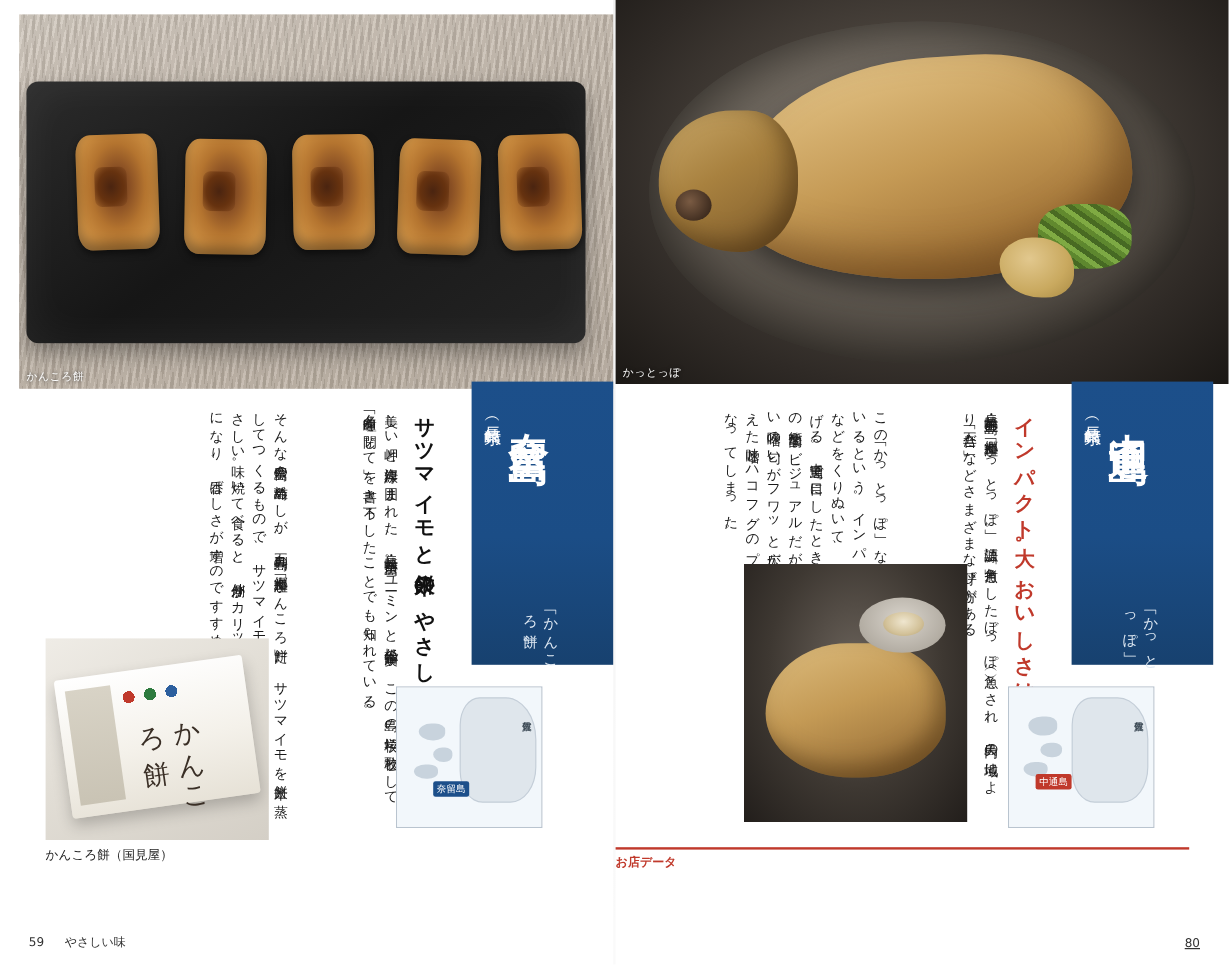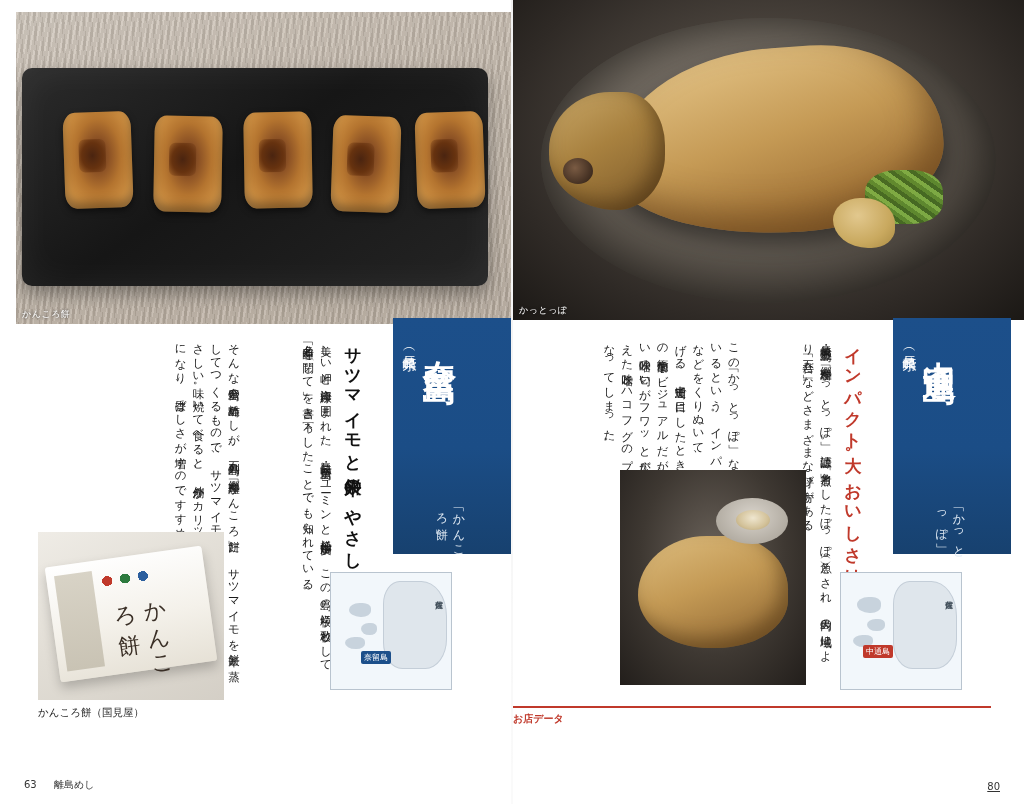--- a/index.html
+++ b/index.html
@@ -372,22 +372,22 @@
     <div class="sea"></div>
     <div class="mainland"></div>
     <div class="pref-label">佐賀県</div>
     <div class="isle" style="left:18px; top:30px; width:22px; height:14px;"></div>
     <div class="isle" style="left:30px; top:50px; width:16px; height:12px;"></div>
     <div class="isle" style="left:14px; top:64px; width:20px; height:12px;"></div>
     <div class="marker blue" style="left:30px; top:78px;">奈留島</div>
   </div>
 
   <div class="folio folio-left">
-    <span>63</span>
-    <span class="label">離島めし</span>
+    <span>59</span>
+    <span class="label">やさしい味</span>
   </div>
 
   <div class="gutter"></div>
 
   <div class="photo" id="photo-kattoppo">
     <div class="bowl"></div>
     <div class="fish"></div>
     <div class="fish-head"></div>
     <div class="eye"></div>
     <div class="garnish-green"></div>

